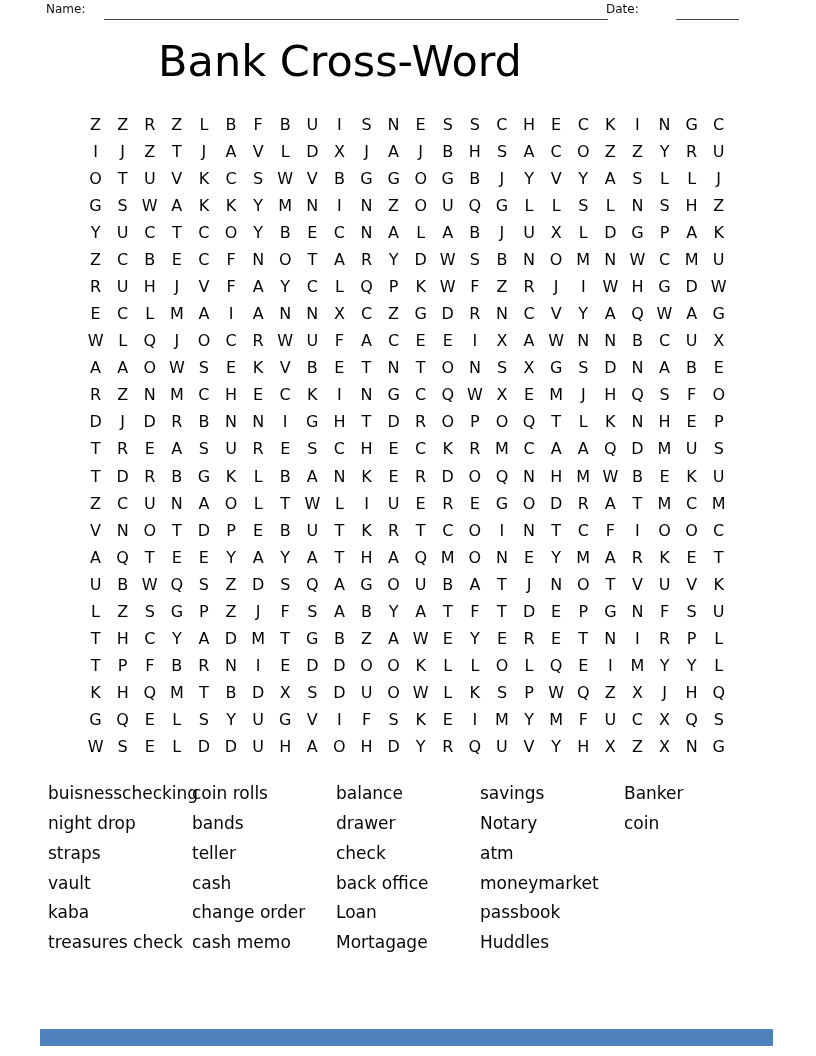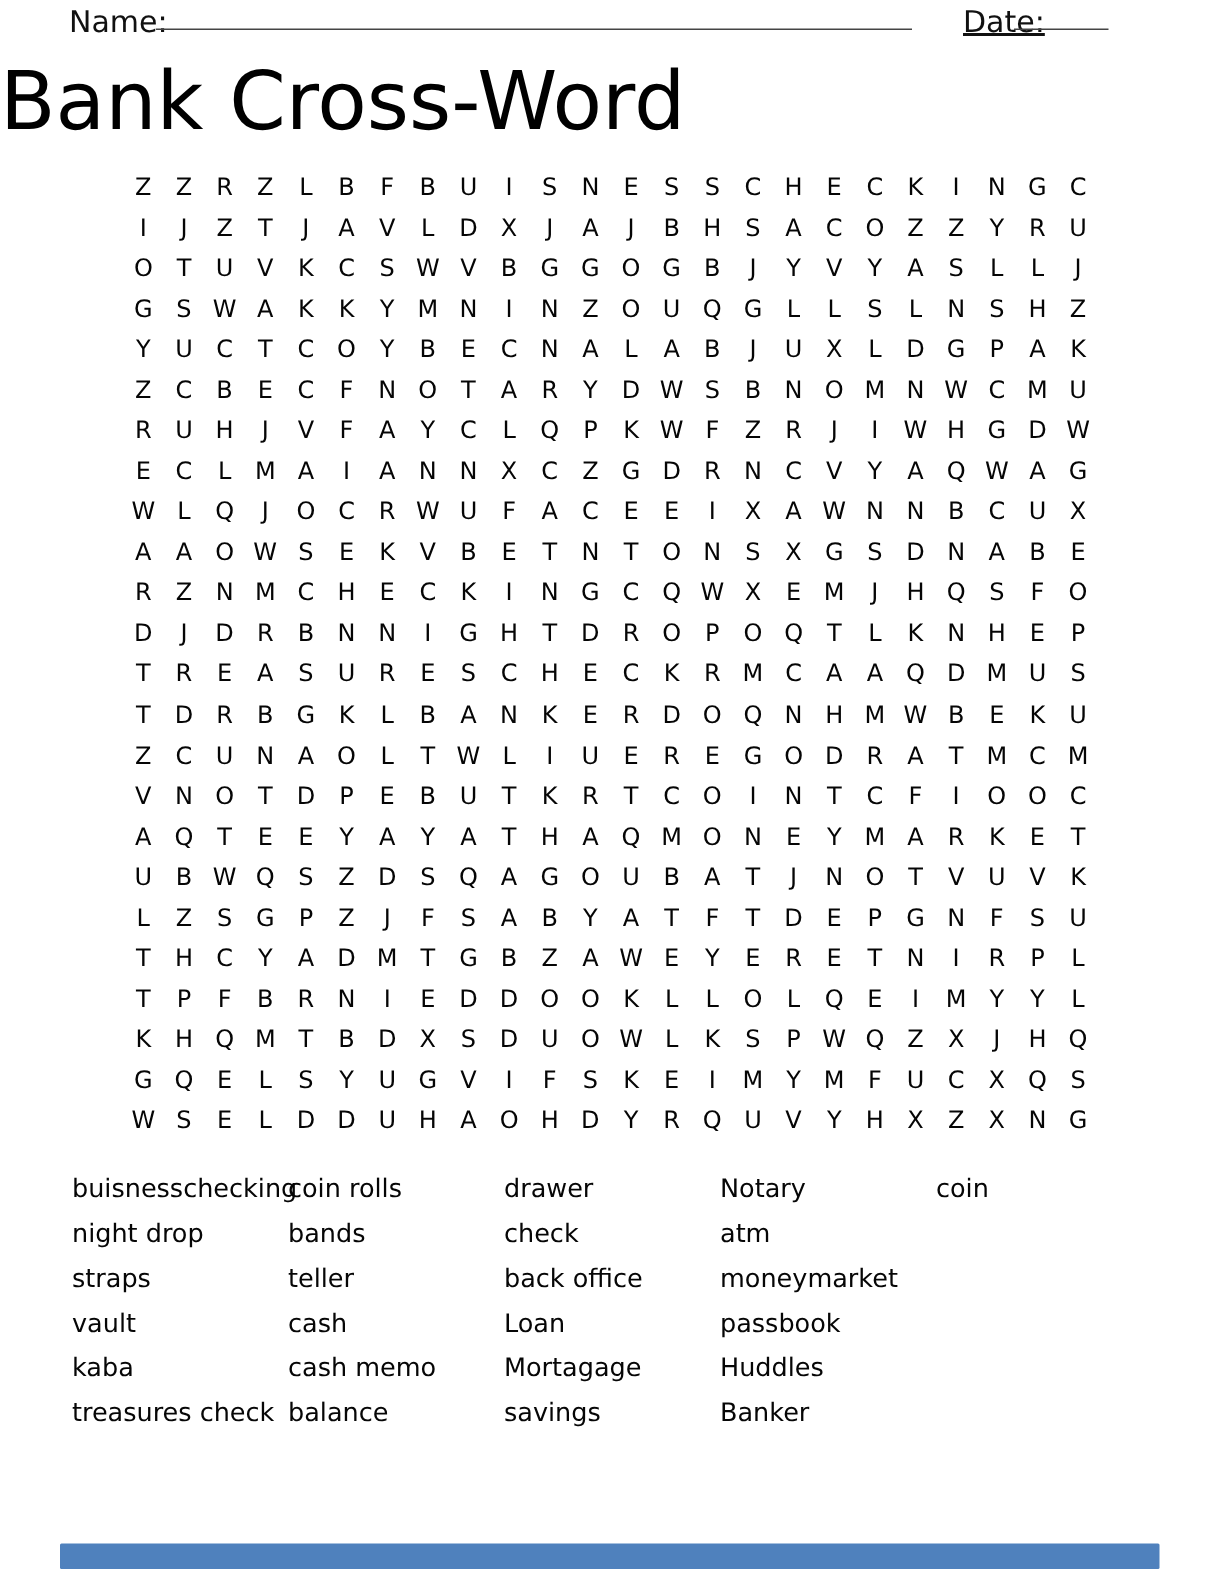--- a/index.html
+++ b/index.html
@@ -1,30 +1,30 @@
 <!DOCTYPE html>
 <html><head>
 <meta charset="utf-8">
 <style>
   html,body{margin:0;padding:0;background:#ffffff;}
   #page{
     position:relative;width:816px;height:1056px;background:#ffffff;overflow:hidden;
     font-family:"DejaVu Sans","Liberation Sans",sans-serif;color:#000000;
   }
   
-  .hdr-label{position:absolute;font-size:20px;color:#111;}
+  .hdr-label{position:absolute;font-size:12px;color:#111;}
   .hdr-line{position:absolute;border-bottom:1.4px solid #444;height:0;}
   #name-label{left:46px;top:2px;}
   #name-line{left:104px;top:19px;width:504px;}
-  #date-label{left:642px;top:2px;text-decoration:underline;}
+  #date-label{left:606px;top:2px;}
   #date-line{left:676px;top:19px;width:63px;}
   
   #title{
-    position:absolute;left:0;top:36px;width:680px;text-align:left;
-    font-size:54px;font-weight:500;letter-spacing:0px;color:#000;
+    position:absolute;left:0;top:36px;width:680px;text-align:center;
+    font-size:43px;font-weight:500;letter-spacing:0px;color:#000;
   }
   
   #grid{
     position:absolute;left:82px;top:111px;
     display:grid;
     grid-template-columns:repeat(24,27.1px);
     grid-template-rows:repeat(24,27.08px);
   }
   .cell{
     display:flex;align-items:center;justify-content:center;
@@ -643,20 +643,21 @@
       <div class="word">buisnesschecking</div>
       <div class="word">night drop</div>
       <div class="word">straps</div>
       <div class="word">vault</div>
       <div class="word">kaba</div>
       <div class="word">treasures check</div>
       <div class="word">coin rolls</div>
       <div class="word">bands</div>
       <div class="word">teller</div>
       <div class="word">cash</div>
+      <div class="word">change order</div>
       <div class="word">cash memo</div>
       <div class="word">balance</div>
       <div class="word">drawer</div>
       <div class="word">check</div>
       <div class="word">back office</div>
       <div class="word">Loan</div>
       <div class="word">Mortagage</div>
       <div class="word">savings</div>
       <div class="word">Notary</div>
       <div class="word">atm</div>

